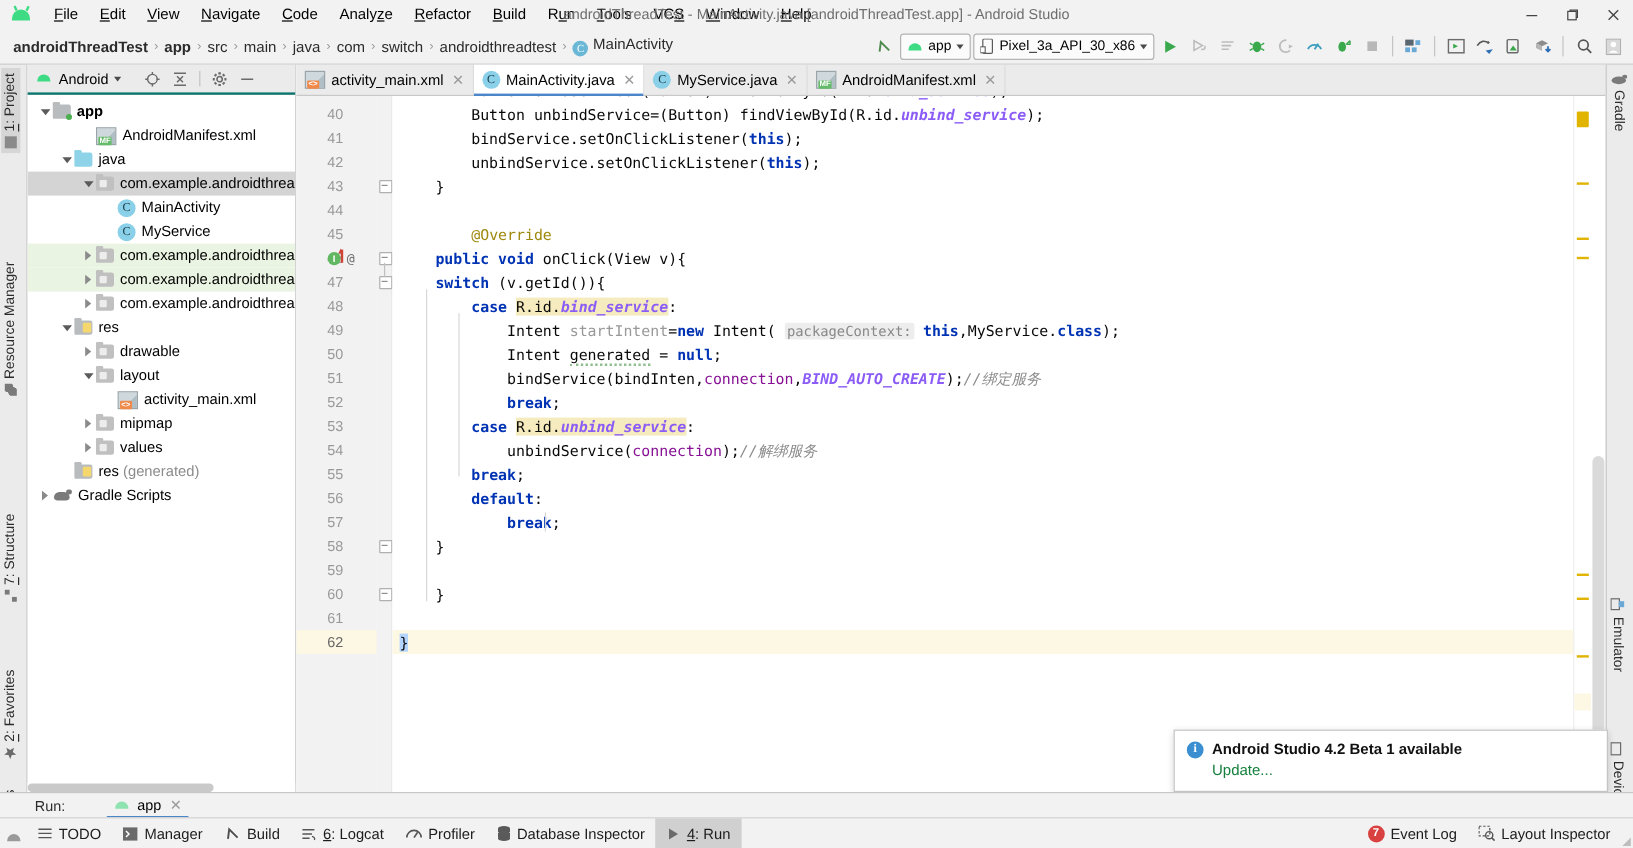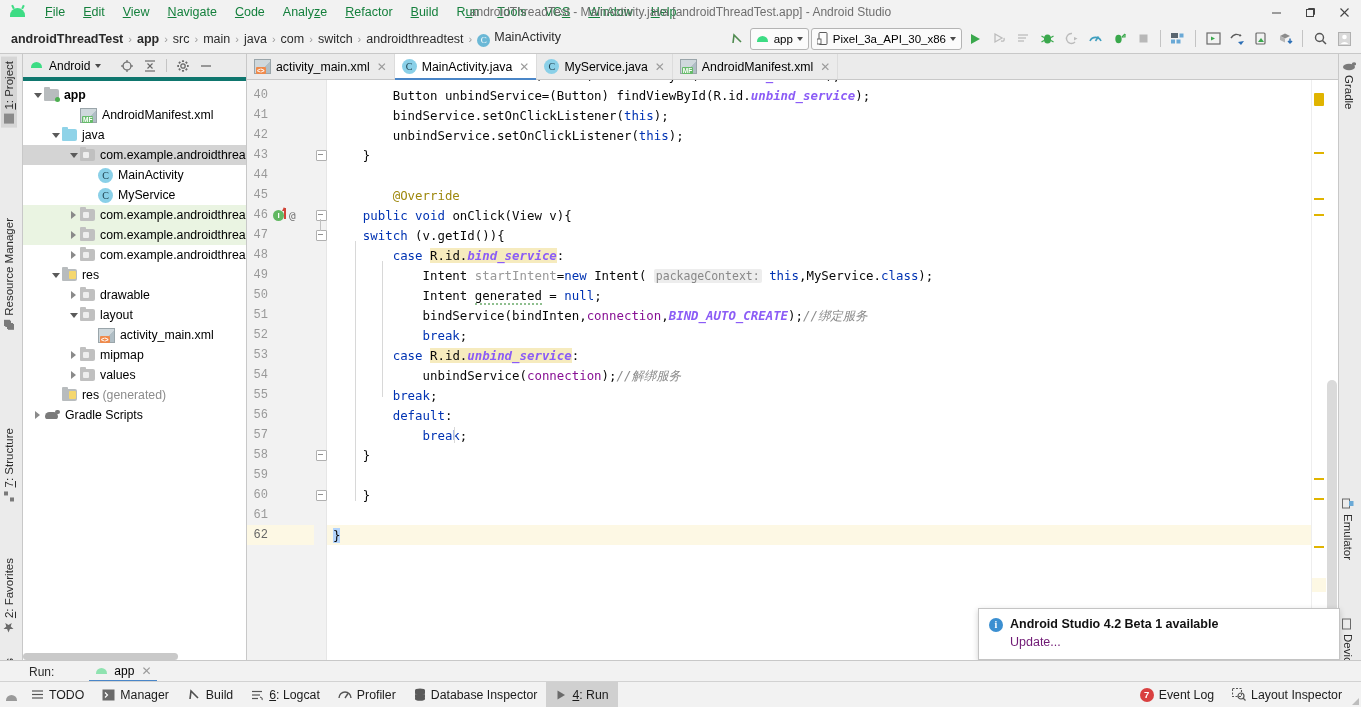--- a/index.html
+++ b/index.html
@@ -13,21 +13,21 @@
 
   
   .titlebar{height:24px;background:#f2f2f2;display:flex;align-items:center;
     border-bottom:0px solid #d6d6d6;position:relative;}
   .logo{width:22px;height:16px;margin:0 6px 0 8px;position:relative;display:inline-block;}
   .droid{width:15px;height:9px;border-radius:8px 8px 0 0;background:#3ddc84;position:absolute;left:2px;top:4px;}
   .droid:before,.droid:after{content:"";position:absolute;width:1.5px;height:4px;background:#3ddc84;top:-3px;}
   .droid:before{left:2px;transform:rotate(-25deg);}
   .droid:after{right:2px;transform:rotate(25deg);}
   .menubar{display:flex;align-items:center;gap:0px;}
-  .menu-item{padding:2px 9px;font-size:12.5px;color:#15803d;cursor:default;}
+  .menu-item{padding:2px 9px;font-size:12.5px;color:#000000;cursor:default;}
   .menu-item u{text-decoration:underline;}
   .win-title{position:absolute;left:0;right:0;text-align:center;font-size:12px;color:#6e6e6e;
     pointer-events:none;}
   .win-btns{margin-left:auto;display:flex;align-items:center;height:24px;}
   .win-btn{width:34px;height:24px;display:flex;align-items:center;justify-content:center;
     font-size:13px;color:#444;}
 
   
   .navbar{height:29px;background:#f2f2f2;display:flex;align-items:center;
     border-bottom:1px solid #c8c8c8;padding-left:8px;}
@@ -53,21 +53,21 @@
   .lrail{width:22px;background:#ebebeb;border-right:1px solid #c8c8c8;position:relative;flex:none;}
   .vtab{position:absolute;writing-mode:vertical-rl;transform:rotate(180deg);
     font-size:11.5px;color:#2b2b2b;white-space:nowrap;display:flex;align-items:center;gap:4px;}
   .vtab.sel{background:#d6d6d6;}
   .vtab u{text-decoration:underline;}
 
   
   .ppanel{width:223px;background:#fff;border-right:1px solid #c8c8c8;flex:none;
     display:flex;flex-direction:column;position:relative;}
   .phead{height:23px;background:#ebebeb;display:flex;align-items:center;
-    padding-left:6px;gap:5px;border-bottom:4px solid #0f766e;flex:none;}
+    padding-left:6px;gap:5px;border-bottom:2px solid #0f766e;flex:none;}
   .phead-title{font-size:12px;}
   .ptree{flex:1;overflow:hidden;padding-top:4px;position:relative;}
   .node{height:20px;display:flex;align-items:center;font-size:12.3px;white-space:nowrap;
     padding-right:4px;}
   .node.sel{background:#d4d4d4;}
   .node.grn{background:#eaf4e2;}
   .arr{width:13px;flex:none;display:flex;align-items:center;justify-content:center;}
   .arr i{display:block;width:0;height:0;}
   .arr.down i{border-left:4px solid transparent;border-right:4px solid transparent;border-top:5px solid #5a5a5a;}
   .arr.right i{border-top:4px solid transparent;border-bottom:4px solid transparent;border-left:5px solid #8a8a8a;}
@@ -120,26 +120,26 @@
     border-right:1px solid #dcdcdc;position:relative;white-space:nowrap;}
   .etab.active{background:#fff;}
   .etab.active:after{content:"";position:absolute;left:0;right:0;bottom:-1px;height:2px;background:#4a86c8;}
   .xbtn{color:#9a9a9a;font-size:12px;margin-left:2px;}
 
   .code-wrap{flex:1;display:flex;position:relative;overflow:hidden;}
   .gutter{width:67px;flex:none;background:#f2f2f2;position:relative;}
   .fold{width:12px;flex:none;background:#f2f2f2;border-right:1px solid #e6e6e6;position:relative;}
   .codearea{flex:1;position:relative;background:#fff;overflow:hidden;}
 
-  .ln{position:absolute;right:46px;font-size:12px;color:#999;
-    font-family:Liberation Mono, monospace;text-align:right;width:22px;}
+  .ln{position:absolute;right:28px;font-size:12px;color:#999;
+    font-family:Liberation Sans, sans-serif;text-align:right;width:22px;}
   .codeline{position:absolute;left:0;font-family:"DejaVu Sans Mono",monospace;
     font-size:12.4px;white-space:pre;color:#080808;}
   .hl-row{position:absolute;left:0;right:0;background:#fdf8e4;}
-  .k{color:#0033b3;font-weight:normal;}
+  .k{color:#0033b3;font-weight:bold;}
   .an{color:#9e880d;}
   .sfld{color:#8b5cf6;font-style:italic;font-weight:bold;}
   .lv{color:#871094;}
   .cm{color:#8c8c8c;font-style:italic;}
   .loc{color:#999;}
   .hlw{background:#f6ebbe;}
   .hint{background:#ededed;color:#888;border-radius:2px;padding:0 2px;font-size:11.5px;}
   .sel-car{background:#b3d4fc;}
   .wavy{border-bottom:2px dotted #8fbf8f;}
 
@@ -167,21 +167,21 @@
   .rrail{width:22px;background:#ebebeb;border-left:1px solid #c8c8c8;position:relative;flex:none;}
 
   
   .notif{position:absolute;right:21px;bottom:47px;width:340px;background:#fff;
     border:1px solid #c4c4c4;box-shadow:0 2px 6px rgba(0,0,0,.18);padding:8px 10px 10px 10px;}
   .notif-row{display:flex;gap:7px;align-items:flex-start;}
   .info-ic{width:14px;height:14px;border-radius:50%;background:#3b8fd1;color:#fff;font-size:10px;
     line-height:14px;text-align:center;font-weight:bold;flex:none;margin-top:1px;
     font-family:"Liberation Serif",serif;}
   .notif-t{font-size:12.5px;font-weight:bold;color:#111;}
-  .notif-l{font-size:12.5px;color:#701a75;margin-left:21px;margin-top:3px;cursor:pointer;}
+  .notif-l{font-size:12.5px;color:#15803d;margin-left:21px;margin-top:3px;cursor:pointer;}
 
   
   .runstrip{position:absolute;left:0;right:0;bottom:25px;height:21px;background:#f2f2f2;
     border-top:1px solid #c8c8c8;display:flex;align-items:center;gap:21px;}
   .runstrip .lbl{font-size:12px;margin-left:29px;color:#2b2b2b;}
   .runtab{display:flex;align-items:center;gap:5px;margin-left:14px;font-size:12px;
     padding:0 6px;height:21px;border-bottom:2px solid #4a86c8;box-sizing:border-box;}
   .statusbar{position:absolute;left:0;right:0;bottom:0;height:25px;background:#f2f2f2;
     border-top:1px solid #d2d2d2;display:flex;align-items:center;}
   .sbtn{display:flex;align-items:center;gap:5px;font-size:12.3px;padding:0 9px;height:25px;color:#1c1c1c;}

